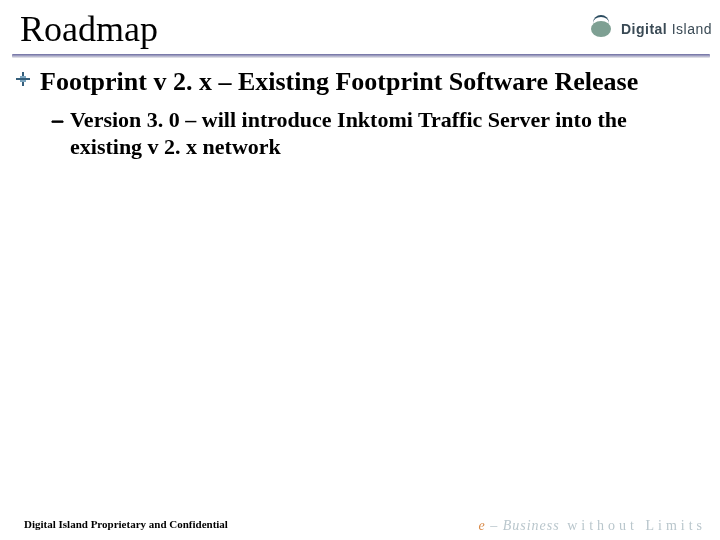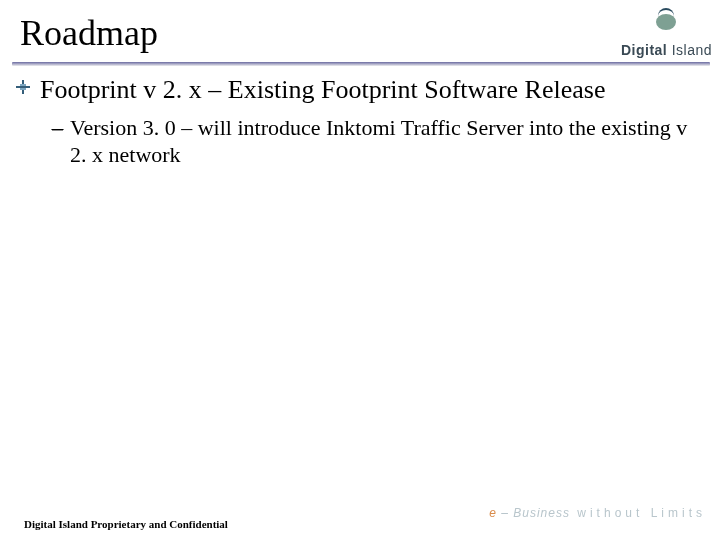--- a/index.html
+++ b/index.html
@@ -13,21 +13,20 @@
   .header {
     display: flex; align-items: center; justify-content: space-between;
     padding: 8px 8px 2px 20px;
   }
   .title {
     font-size: 36px; font-weight: 400;
   }
   .logo {
     display: flex; align-items: center; gap: 6px;
     font-family: Arial, Helvetica, sans-serif;
-    flex-direction: column;
   }
   .logo-mark {
     width: 28px; height: 28px; position: relative;
   }
   .logo-mark .globe {
     position: absolute; left: 4px; top: 6px;
     width: 20px; height: 16px; border-radius: 50%;
     background: #7ea093;
   }
   .logo-mark .arc {
@@ -36,21 +35,21 @@
     border-top: 2px solid #2a4b5f;
     border-radius: 50% 50% 0 0 / 100% 100% 0 0;
   }
   .logo-text { font-size: 14px; color: #3a4a55; letter-spacing: 0.5px; }
   .logo-text b { font-weight: 700; }
   .rule {
     height: 4px; margin: 2px 10px 8px 12px;
     background: linear-gradient(#6a6aa0, #b8b8d0 60%, #eee);
     border-radius: 1px;
   }
-  .body { padding: 0 24px 0 40px; }
+  .body { padding: 0 24px 0 40px; font-weight: bold; }
   .lvl1 {
     position: relative; font-size: 26px; line-height: 1.2;
     margin-bottom: 10px;
   }
   .lvl1-bullet {
     position: absolute; left: -24px; top: 6px; width: 14px; height: 14px;
   }
   .lvl1-bullet::before, .lvl1-bullet::after {
     content: ""; position: absolute; background: #355e7a;
   }
@@ -66,23 +65,23 @@
     margin-bottom: 2px; padding-left: 18px;
   }
   .lvl2 .dash {
     position: absolute; left: 0; top: 0; font-size: 22px;
   }
   .footer-left {
     position: absolute; left: 24px; bottom: 10px;
     font-size: 11px; font-weight: 700;
   }
   .footer-right {
-    position: absolute; right: 14px; bottom: 20px;
-    font-family: Liberation Sans, sans-serif;
-    font-size: 12px; color: #b9c6cc; letter-spacing: 1px;
+    position: absolute; right: 14px; bottom: 6px;
+    font-family: Liberation Serif, serif;
+    font-size: 14px; color: #b9c6cc; letter-spacing: 1px;
     font-style: italic;
   }
   .footer-right .orange { color: #d98b4a; font-style: italic; }
   .footer-right .spaced { letter-spacing: 4px; font-style: normal; }
 </style>
 </head>
 <body>
 
 <div class="slide">
 

